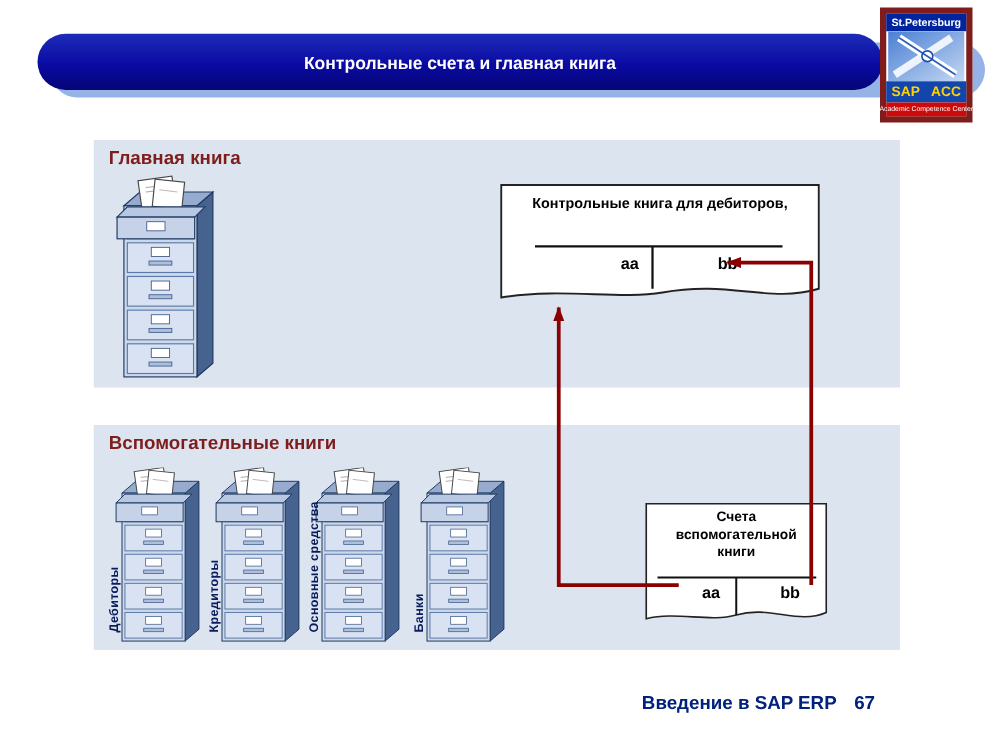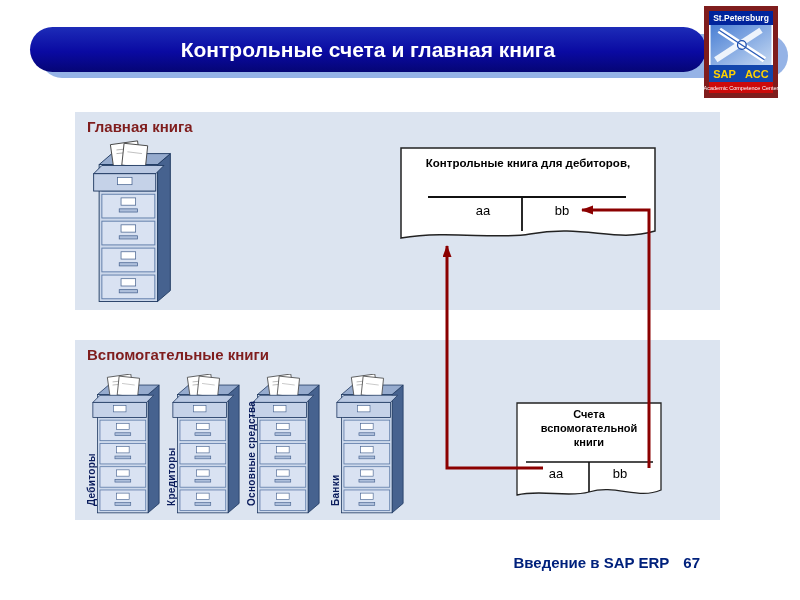--- a/index.html
+++ b/index.html
@@ -5,21 +5,21 @@
   *{box-sizing:border-box;margin:0;padding:0}
   html,body{background:#fff}
   body{font-family:"Liberation Sans",sans-serif}
   .slide{position:relative;width:800px;height:600px;background:#fff;overflow:hidden}
 
   
   .title-shadow{position:absolute;left:40px;top:34px;width:748px;height:44px;border-radius:22px;
     background:var(--title-shadow,#95b3e6);z-index:1}
   .title-bar{position:absolute;left:30px;top:27px;width:676px;height:45px;border-radius:23px;z-index:2;
     background:linear-gradient(180deg,#1d2cb8 0%,var(--title-bg,#0a0aa2) 55%,#050575 100%);
-    display:flex;align-items:center;justify-content:center;color:#fff;font-size:21px;font-weight:bold}
+    display:flex;align-items:center;justify-content:center;color:#fff;font-size:14px;font-weight:bold}
 
   
   .logo{position:absolute;left:704px;top:6px;width:74px;height:92px;border:5px solid #7f1d1d;
     display:flex;flex-direction:column;z-index:5;background:#fff}
   .logo-city{height:14px;background:#00249c;color:#fff;font-size:8.5px;font-weight:bold;
     display:flex;align-items:center;justify-content:center;white-space:nowrap}
   .logo-art{flex:1;position:relative;overflow:hidden}
   .logo-art svg{position:absolute;left:0;top:0;width:100%;height:100%}
   .logo-sap{height:17px;background:var(--logo-blue,#1246ac);color:var(--logo-yellow,#ffd200);
     font-weight:bold;font-size:11px;display:flex;align-items:center;justify-content:center;gap:9px}
@@ -43,21 +43,21 @@
   .cab-4{left:332px;top:374px;width:76px;height:142px}
   .cab-label{position:absolute;left:-1px;top:8px;height:calc(100% - 18px);display:flex;align-items:center;
     writing-mode:vertical-rl;transform:rotate(180deg);font-size:10px;font-weight:bold;color:#0a1c5c;
     line-height:1.05;letter-spacing:.3px;z-index:3;text-align:center}
 
   
   .card{position:absolute;z-index:3}
   .card .shape{position:absolute;left:0;top:0;width:100%;height:100%}
   .card .ttl{position:absolute;left:6px;right:6px;text-align:center;font-weight:bold;color:#000}
   .card .ttl span{display:block}
-  .acct-label{position:absolute;font-size:13px;font-weight:normal;color:#000;text-align:center}
+  .acct-label{position:absolute;font-size:13px;font-weight:bold;color:#000;text-align:right}
   .card-top{left:400px;top:147px;width:256px;height:102px}
   .card-top .ttl{top:9px;font-size:11.5px;line-height:1.3}
   .card-top .aa{top:56px;left:55px;width:56px}
   .card-top .bb{top:56px;left:134px;width:56px}
   .sheet{position:absolute;width:146px;height:98px;background:#fff;border:1px solid #333}
   .card-front{left:516px;top:402px;width:146px;height:106px}
   .card-front .ttl{top:6px;font-size:11px;line-height:1.25}
   .card-front .aa{top:64px;left:20px;width:40px}
   .card-front .bb{top:64px;left:84px;width:40px}
 

